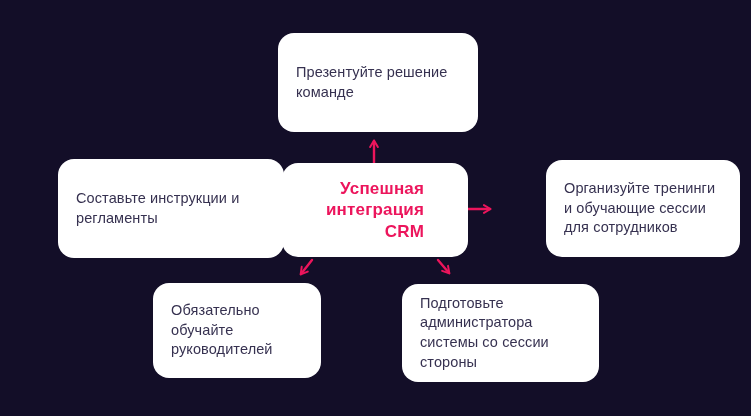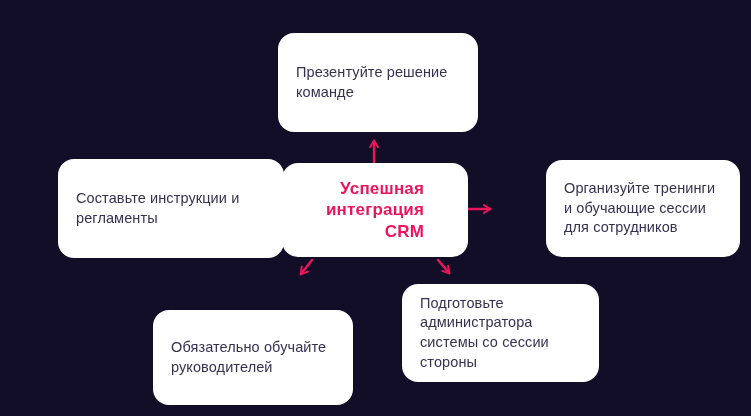--- a/index.html
+++ b/index.html
@@ -40,21 +40,21 @@
     font-size:17px;
     font-weight:700;
     line-height:1.25;
     white-space:pre-line;
     letter-spacing:.2px;
   }
   .card.top          {left:278px; top:33px;  width:200px; height:99px;}
   .card.left         {left:58px;  top:159px; width:226px; height:99px;}
   .card.center       {left:282px; top:163px; width:186px; height:94px;}
   .card.right        {left:499px; top:160px; width:194px; height:97px;margin-left:47px;}
-  .card.bottom-left  {left:153px; top:283px; width:200px; height:95px;margin-top:27px;}
+  .card.bottom-left  {left:153px; top:283px; width:168px; height:95px;}
   .card.bottom-right {left:402px; top:284px; width:197px; height:98px;}
   svg.arrows{
     position:absolute;
     left:0;top:0;width:751px;height:416px;
     pointer-events:none;
   }
   svg.arrows line{
     stroke:var(--accent);
     stroke-width:2.4;
     stroke-linecap:round;

